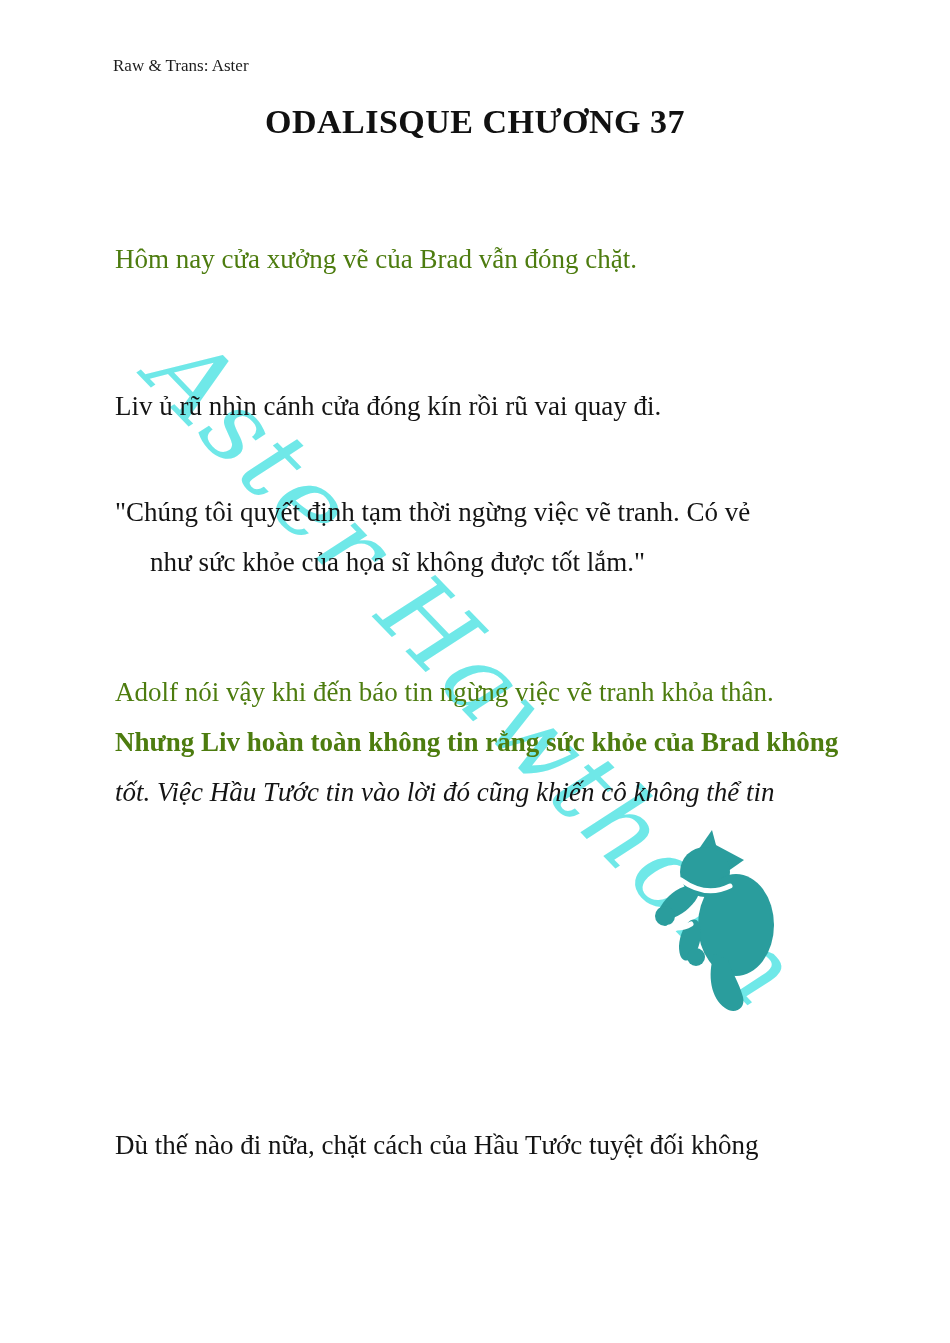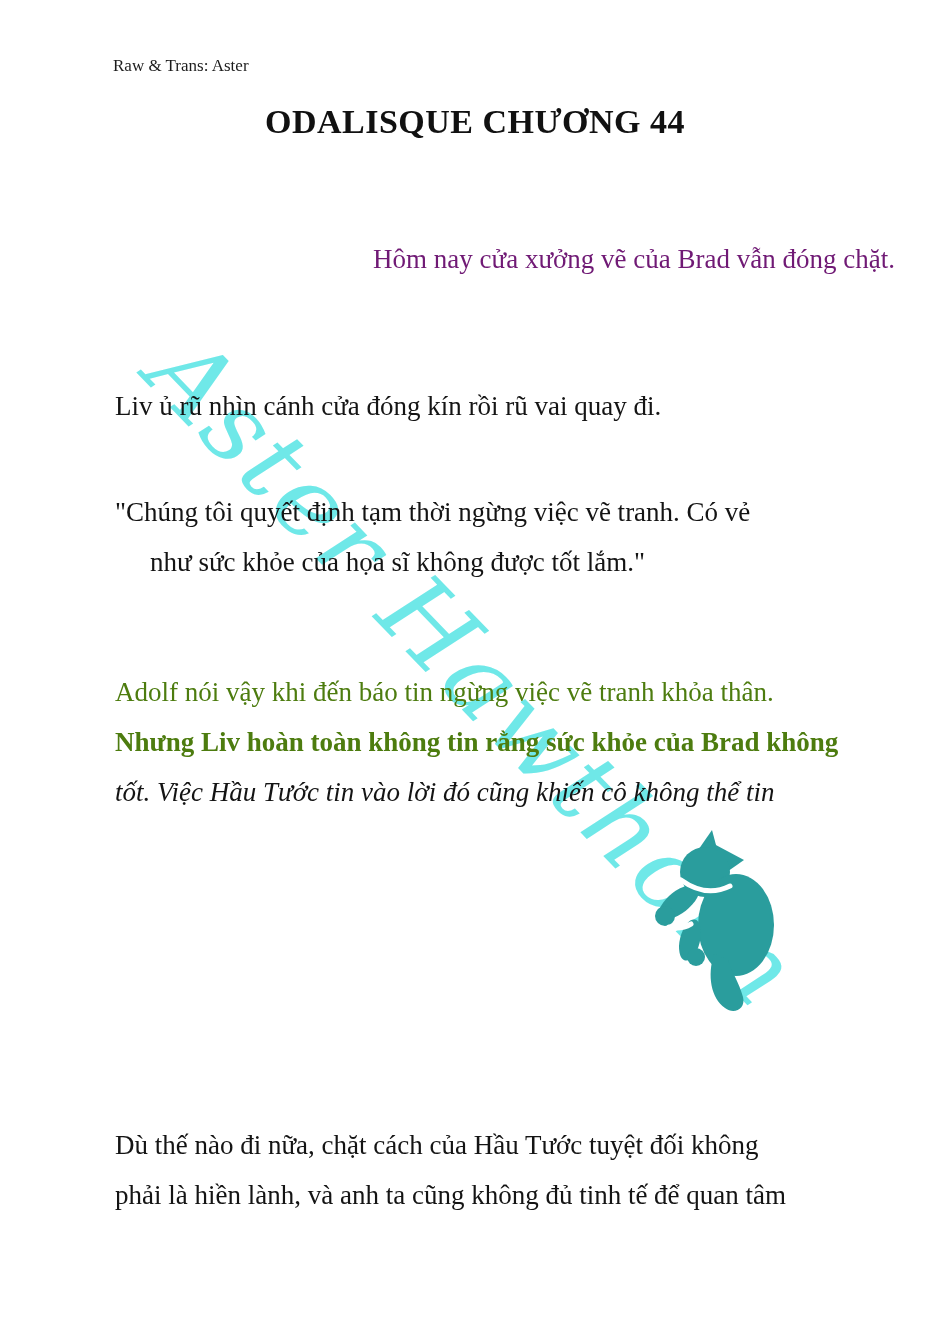--- a/index.html
+++ b/index.html
@@ -84,39 +84,38 @@
       <path d="M64 128 C57 150 61 172 75 182 C84 189 96 183 93 171 C89 156 82 147 78 134 Z"></path>
     </g>
     <g stroke="#ffffff" stroke-width="5" fill="none" stroke-linecap="round">
       <path d="M31 54 Q56 72 80 60"></path>
       <path d="M19 101 Q31 104 41 98"></path>
     </g>
   </svg>
 
   <div class="credit">Raw &amp; Trans: Aster</div>
 
-  <h1 class="title">ODALISQUE CHƯƠNG 44</h1>
+  <h1 class="title">ODALISQUE CHƯƠNG 37</h1>
 
   <div class="content" id="paragraphs">
       <div class="para" style="top: 234px;">
-        <div class="line" style="color: #701a75; text-align: right;">Hôm nay cửa xưởng vẽ của Brad vẫn đóng chặt.</div>
+        <div class="line" style="color: #4d7c0f;">Hôm nay cửa xưởng vẽ của Brad vẫn đóng chặt.</div>
       </div>
       <div class="para" style="top: 381px;">
         <div class="line" style="color: rgb(20, 20, 20);">Liv ủ rũ nhìn cánh cửa đóng kín rồi rũ vai quay đi.</div>
       </div>
       <div class="para" style="top: 487px;">
         <div class="line" style="color: rgb(20, 20, 20);">"Chúng tôi quyết định tạm thời ngừng việc vẽ tranh. Có vẻ</div>
         <div class="line" style="color: rgb(20, 20, 20); margin-left: 35px;">như sức khỏe của họa sĩ không được tốt lắm."</div>
       </div>
       <div class="para" style="top: 667px;">
         <div class="line" style="color: #4d7c0f;">Adolf nói vậy khi đến báo tin ngừng việc vẽ tranh khỏa thân.</div>
         <div class="line" style="color: #4d7c0f; font-weight: bold;">Nhưng Liv hoàn toàn không tin rằng sức khỏe của Brad không</div>
         <div class="line" style="color: rgb(20, 20, 20); font-style: italic;">tốt. Việc Hầu Tước tin vào lời đó cũng khiến cô không thể tin</div>
       </div>
       <div class="para" style="top: 942px;">
       </div>
       <div class="para" style="top: 1120px;">
         <div class="line" style="color: rgb(20, 20, 20);">Dù thế nào đi nữa, chặt cách của Hầu Tước tuyệt đối không</div>
-        <div class="line" style="color: rgb(20, 20, 20);">phải là hiền lành, và anh ta cũng không đủ tinh tế để quan tâm</div>
       </div>
     </div>
 
 </div>
 
 </body></html>

